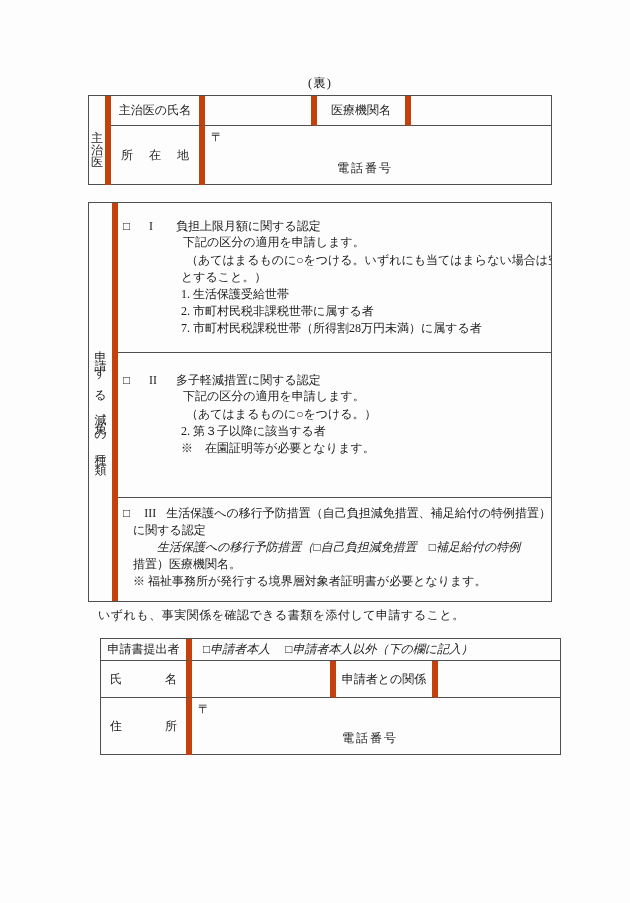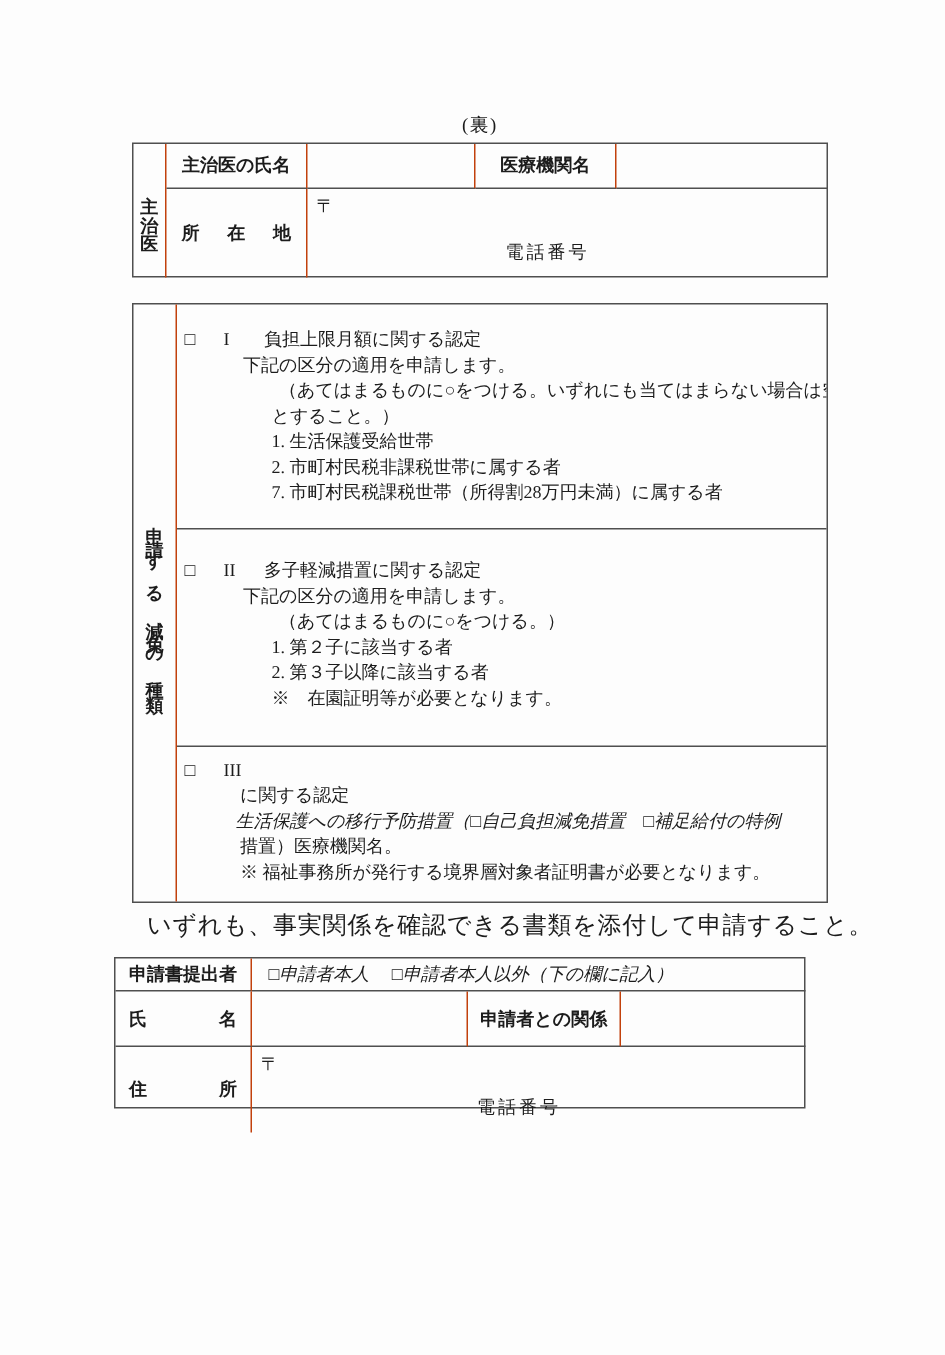--- a/index.html
+++ b/index.html
@@ -21,21 +21,21 @@
     position: absolute;
     left: 88px; top: 75px; width: 464px;
     text-align: center;
     font-size: 12.5px;
     letter-spacing: 1px;
   }
 
   
   .tbl { position: absolute; display: grid; border: 1px solid #4f4f4f; background: #fdfdfd; }
   .cell { position: relative; overflow: hidden; }
-  .br { border-right: 1px solid #c2410c; font-weight: bold; }
+  .br { border-right: 6px solid #c2410c; }
   .bb { border-bottom: 1px solid #4f4f4f; }
   .center { display: flex; align-items: center; justify-content: center; }
   .vcenter { display: flex; align-items: center; font-style: italic; }
 
   .vtext {
     writing-mode: vertical-rl;
     text-orientation: upright;
     line-height: 1;
   }
   .vwrap { display: flex; align-items: center; justify-content: center; height: 100%; }
@@ -64,31 +64,31 @@
     grid-template-rows: 150px 145px 103px; }
   .exempt .vhead { grid-column: 1; grid-row: 1 / 4; }
   .exempt .vhead .vtext { letter-spacing: 9px; }
   .sec { grid-column: 2; padding-left: 5px; line-height: 17px; }
   .sec-1 { grid-row: 1; padding-top: 15px; }
   .sec-2 { grid-row: 2; padding-top: 19px; }
   .sec-3 { grid-row: 3; padding-top: 7px; }
   .head-line { display: flex; }
   .cb  { display: inline-block; width: 26px; }
   .rnum { display: inline-block; width: 27px; }
-  .ind-body  { margin-left: 39px; }
+  .ind-body  { margin-left: 60px; font-family: Liberation Mono, monospace; }
   .ind-paren { margin-left: 63px; }
   .ind-num   { margin-left: 58px; }
-  .ind-s3a   { margin-left: 37px; }
+  .ind-s3a   { margin-left: 10px; }
   .ind-s3b   { margin-left: 34px; font-style: italic; }
 
   
-  .note { position: absolute; left: 98px; top: 607px; font-size: 16px; letter-spacing: 0.5px; }
+  .note { position: absolute; left: 98px; top: 607px; font-size: 12px; letter-spacing: 0.5px; }
 
   
-  .submit { left: 76px; top: 638px; width: 461px; height: 101px;
+  .submit { left: 100px; top: 638px; width: 461px; height: 117px;
     grid-template-columns: 91px 144px 102px 123px;
     grid-template-rows: 22px 37px 57px; }
   .s-who-lbl { grid-column: 1; grid-row: 1; }
   .s-who-opt { grid-column: 2 / 5; grid-row: 1; padding-left: 11px; }
   .s-name-lbl { grid-column: 1; grid-row: 2; display: flex; align-items: center;
                 justify-content: space-between; padding: 0 9px; }
   .s-name-in  { grid-column: 2; grid-row: 2; }
   .s-rel-lbl  { grid-column: 3; grid-row: 2; }
   .s-rel-in   { grid-column: 4; grid-row: 2; }
   .s-addr-lbl { grid-column: 1; grid-row: 3; display: flex; align-items: center;
@@ -146,29 +146,29 @@
     </div>
 
     <div class="cell sec sec-2 bb">
       <div class="line head-line">
         <span class="cb">□</span>
         <span class="rnum">II</span>
         <span>多子軽減措置に関する認定</span>
       </div>
       <div class="line ind-body">下記の区分の適用を申請します。</div>
       <div class="line ind-paren">（あてはまるものに○をつける。）</div>
-      <div class="line ind-num">1. 第２子に該当する者</div>
       <div class="line ind-num">2. 第３子以降に該当する者</div>
       <div class="line ind-num">※　在園証明等が必要となります。</div>
     </div>
 
     <div class="cell sec sec-3">
       <div class="line head-line">
         <span class="cb">□</span>
         <span class="rnum">III</span>
+        <span>生活保護への移行予防措置（自己負担減免措置、補足給付の特例措置）</span>
       </div>
       <div class="line ind-s3a">に関する認定</div>
       <div class="line ind-s3b">生活保護への移行予防措置（□自己負担減免措置　□補足給付の特例</div>
       <div class="line ind-s3a">措置）医療機関名。</div>
       <div class="line ind-s3a">※ 福祉事務所が発行する境界層対象者証明書が必要となります。</div>
     </div>
   </div>
 
   <div class="note line">いずれも、事実関係を確認できる書類を添付して申請すること。</div>
 

